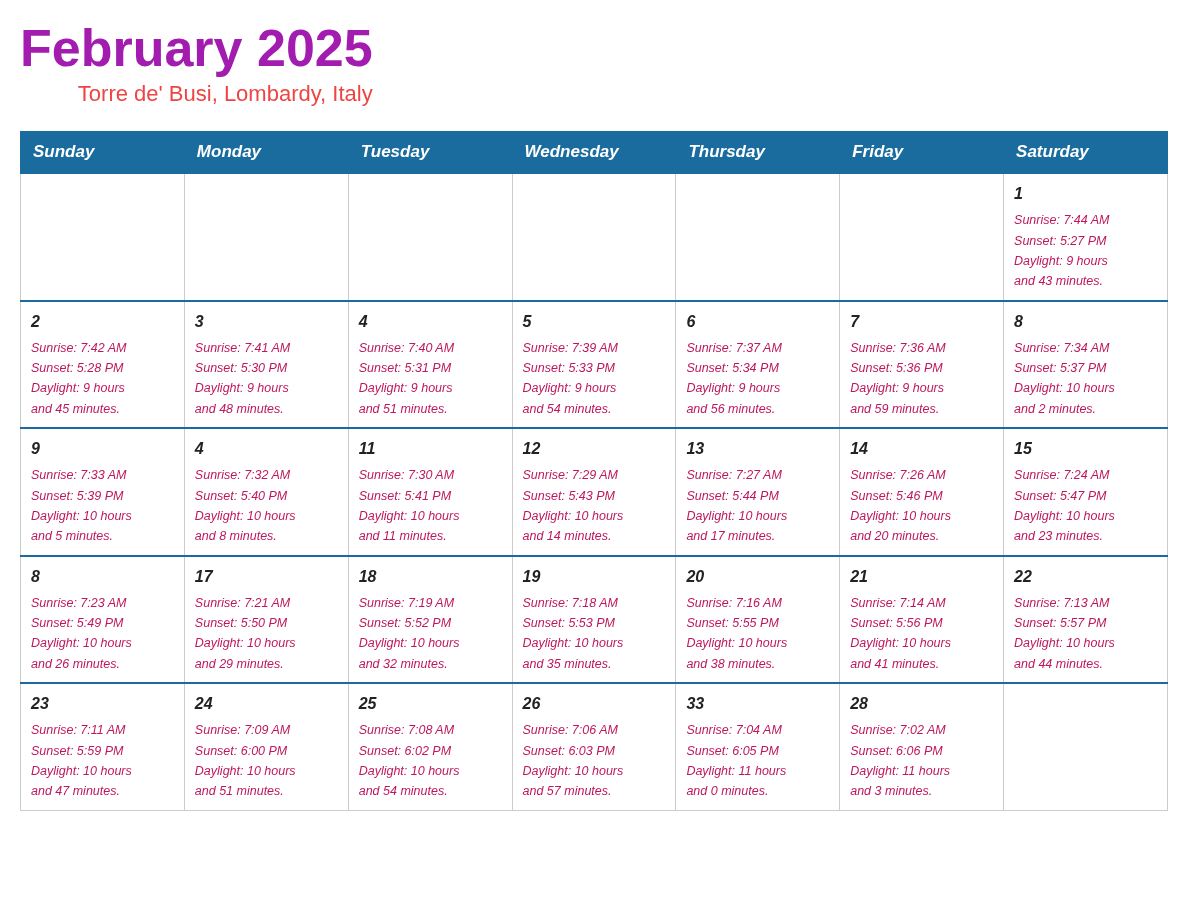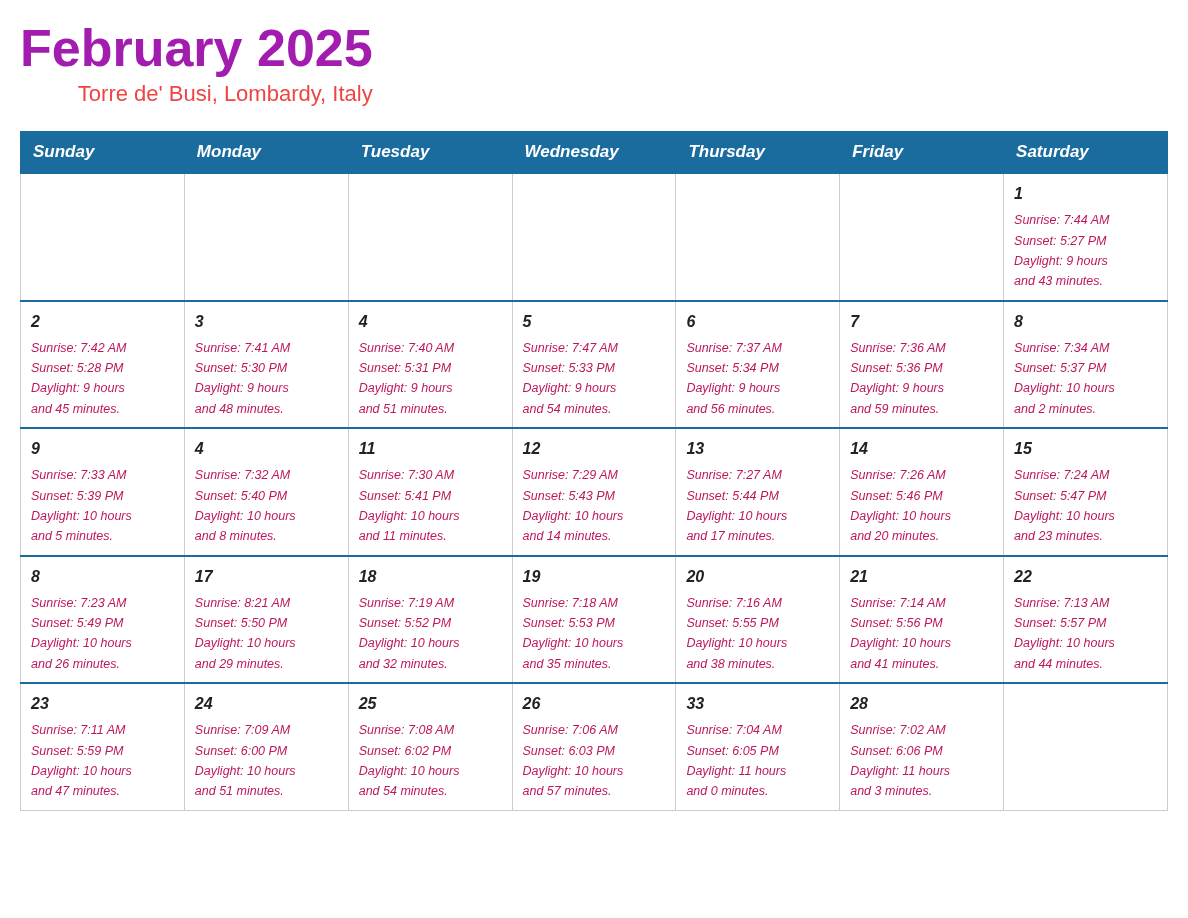--- a/index.html
+++ b/index.html
@@ -133,21 +133,21 @@
 Daylight: 9 hours
 and 45 minutes.</span></td>
         <td><span class="day-number">3</span><span class="day-info" style="white-space: pre-line;">Sunrise: 7:41 AM
 Sunset: 5:30 PM
 Daylight: 9 hours
 and 48 minutes.</span></td>
         <td><span class="day-number">4</span><span class="day-info" style="white-space: pre-line;">Sunrise: 7:40 AM
 Sunset: 5:31 PM
 Daylight: 9 hours
 and 51 minutes.</span></td>
-        <td><span class="day-number">5</span><span class="day-info" style="white-space: pre-line;">Sunrise: 7:47 AM
+        <td><span class="day-number">5</span><span class="day-info" style="white-space: pre-line;">Sunrise: 7:39 AM
 Sunset: 5:33 PM
 Daylight: 9 hours
 and 54 minutes.</span></td>
         <td><span class="day-number">6</span><span class="day-info" style="white-space: pre-line;">Sunrise: 7:37 AM
 Sunset: 5:34 PM
 Daylight: 9 hours
 and 56 minutes.</span></td>
         <td><span class="day-number">7</span><span class="day-info" style="white-space: pre-line;">Sunrise: 7:36 AM
 Sunset: 5:36 PM
 Daylight: 9 hours
@@ -185,21 +185,21 @@
         <td><span class="day-number">15</span><span class="day-info" style="white-space: pre-line;">Sunrise: 7:24 AM
 Sunset: 5:47 PM
 Daylight: 10 hours
 and 23 minutes.</span></td>
       </tr>
       <tr>
         <td><span class="day-number">8</span><span class="day-info" style="white-space: pre-line;">Sunrise: 7:23 AM
 Sunset: 5:49 PM
 Daylight: 10 hours
 and 26 minutes.</span></td>
-        <td><span class="day-number">17</span><span class="day-info" style="white-space: pre-line;">Sunrise: 8:21 AM
+        <td><span class="day-number">17</span><span class="day-info" style="white-space: pre-line;">Sunrise: 7:21 AM
 Sunset: 5:50 PM
 Daylight: 10 hours
 and 29 minutes.</span></td>
         <td><span class="day-number">18</span><span class="day-info" style="white-space: pre-line;">Sunrise: 7:19 AM
 Sunset: 5:52 PM
 Daylight: 10 hours
 and 32 minutes.</span></td>
         <td><span class="day-number">19</span><span class="day-info" style="white-space: pre-line;">Sunrise: 7:18 AM
 Sunset: 5:53 PM
 Daylight: 10 hours

